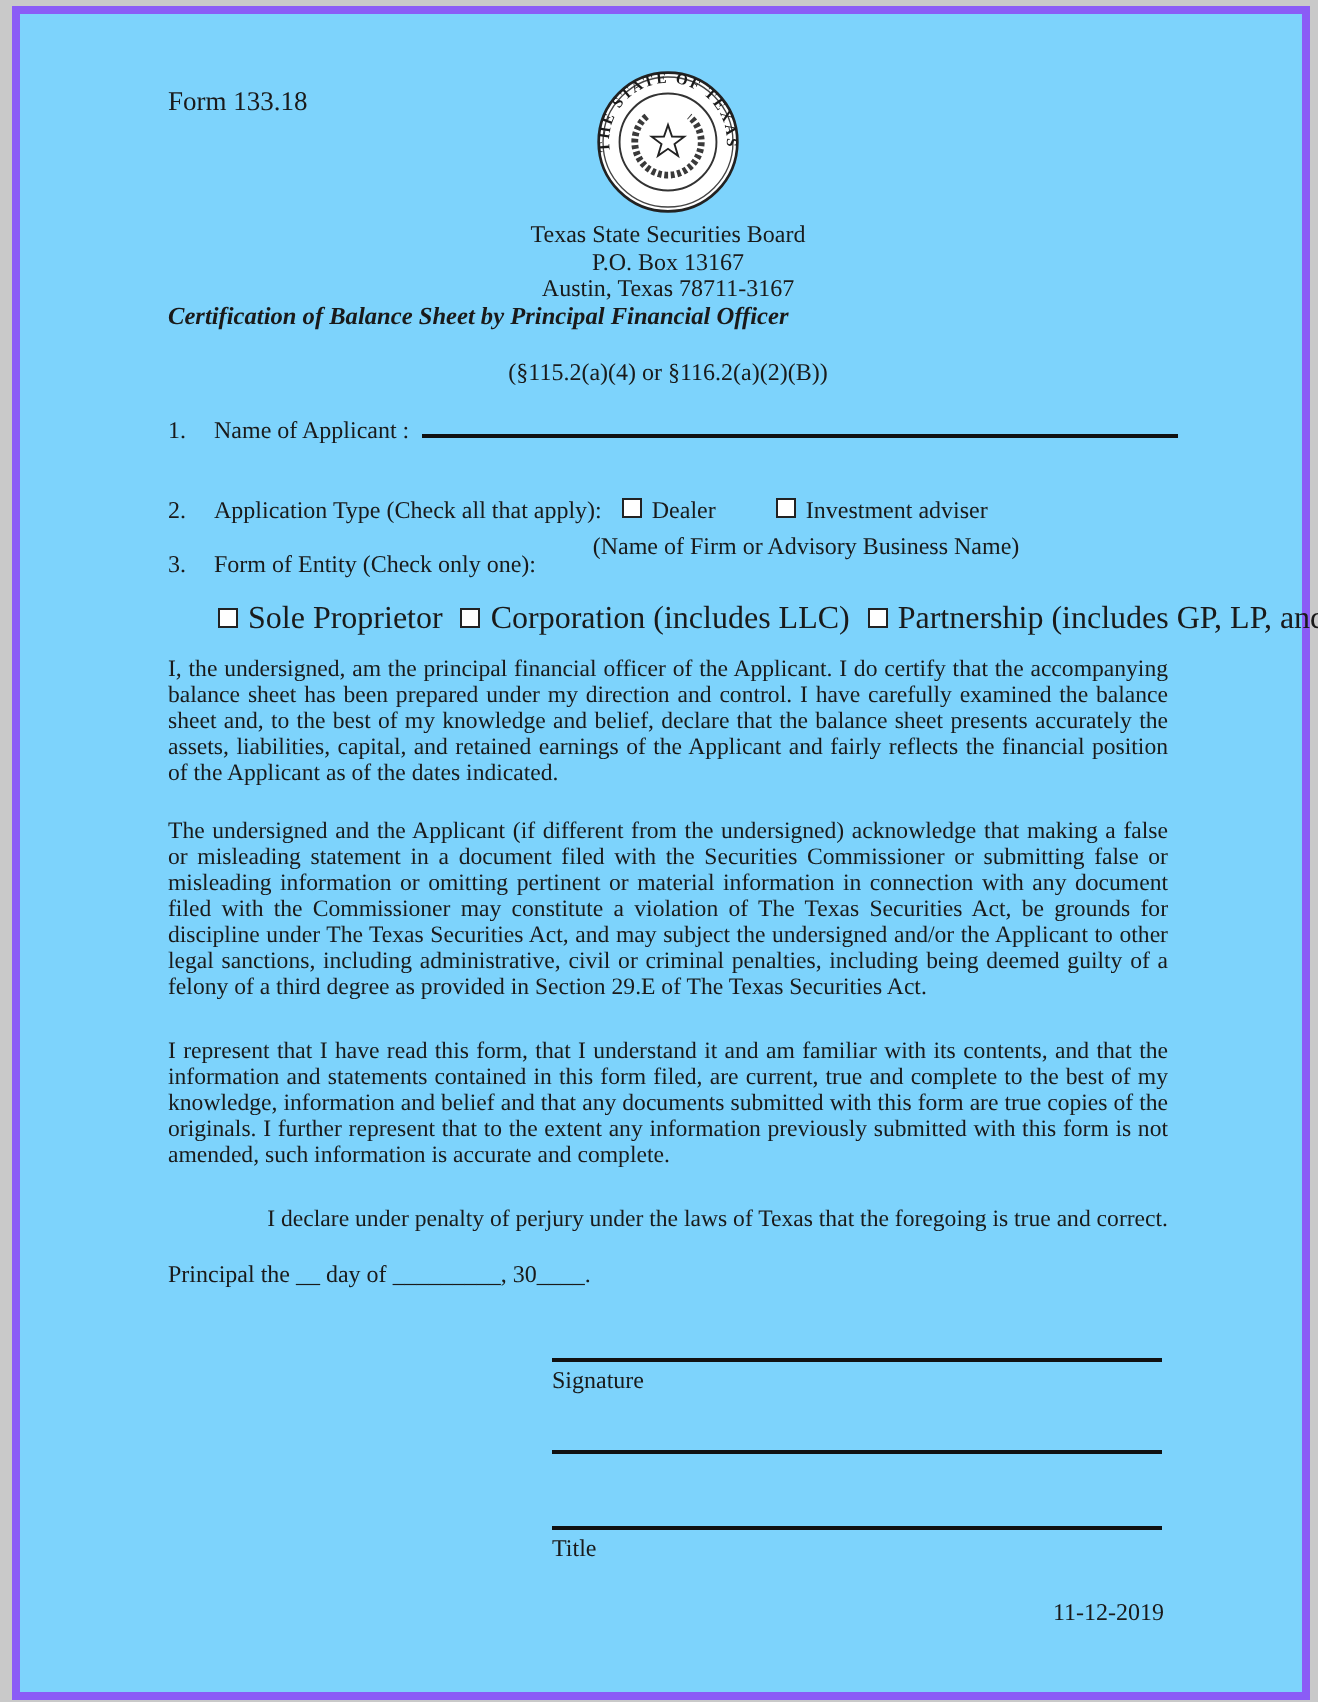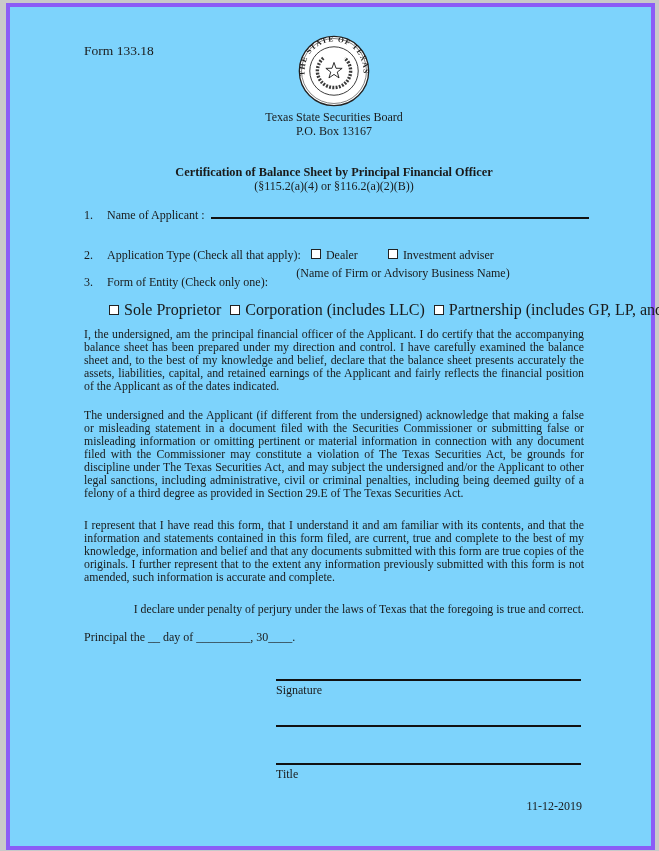--- a/index.html
+++ b/index.html
@@ -15,21 +15,21 @@
     position:absolute;left:6px;top:3px;
     width:641px;height:839px;
     background:#7dd3fc;
     border:4px solid #8b5cf6;
   }
   .abs{position:absolute;}
   .form-number{left:74px;top:36px;font-size:13.5px;}
   .seal{left:286px;top:26px;width:76px;height:76px;}
   .content-col{left:74px;width:500px;}
   .address{top:104px;text-align:center;font-size:12px;line-height:13.5px;}
-  .title{top:158px;text-align:center;font-size:12.3px;font-weight:bold;}
+  .title{top:144px;font-size:12.3px;font-weight:bold;font-style:italic;}
   .subtitle{top:172px;text-align:center;font-size:12px;}
   .item-row{font-size:12px;line-height:13px;white-space:nowrap;}
   .item-num{display:inline-block;width:23px;}
   .item1{top:199px;}
   .name-line{
     display:inline-block;width:378px;height:11px;
     border-bottom:2px solid #111;
     margin-left:6px;vertical-align:baseline;
   }
   .caption{top:215px;left:213px;width:360px;text-align:center;font-size:12px;margin-top:44px;}
@@ -79,20 +79,21 @@
     <text font-size="8" font-weight="bold" letter-spacing="1" fill="#1a1a1a" font-family="'Liberation Serif','DejaVu Serif',serif">
       <textPath href="#sealcirc" startOffset="3" textLength="106">THE STATE OF TEXAS</textPath>
     </text>
     <path d="M -11.2,-13.5 A 17.5 17.5 0 1 0 11.2,-13.5" fill="none" stroke="#3a3a3a" stroke-width="3.6" stroke-dasharray="2 1.4"></path>
     <polygon points="0,-9 2.12,-2.91 8.56,-2.78 3.42,1.11 5.29,7.28 0,3.6 -5.29,7.28 -3.42,1.11 -8.56,-2.78 -2.12,-2.91" fill="#ffffff" stroke="#222" stroke-width="1"></polygon>
   </svg>
 
   <div class="abs content-col address">
     <div>Texas State Securities Board</div>
     <div>P.O. Box 13167</div>
+    <div>Austin, Texas 78711-3167</div>
   </div>
 
   <div class="abs content-col title">Certification of Balance Sheet by Principal Financial Officer</div>
   <div class="abs content-col subtitle">(§115.2(a)(4) or §116.2(a)(2)(B))</div>
 
   <div class="abs item-row item1" style="left:74px;">
     <span class="item-num">1.</span><span>Name of Applicant :</span><span class="name-line"></span>
   </div>
   <div class="abs caption">(Name of Firm or Advisory Business Name)</div>
 

